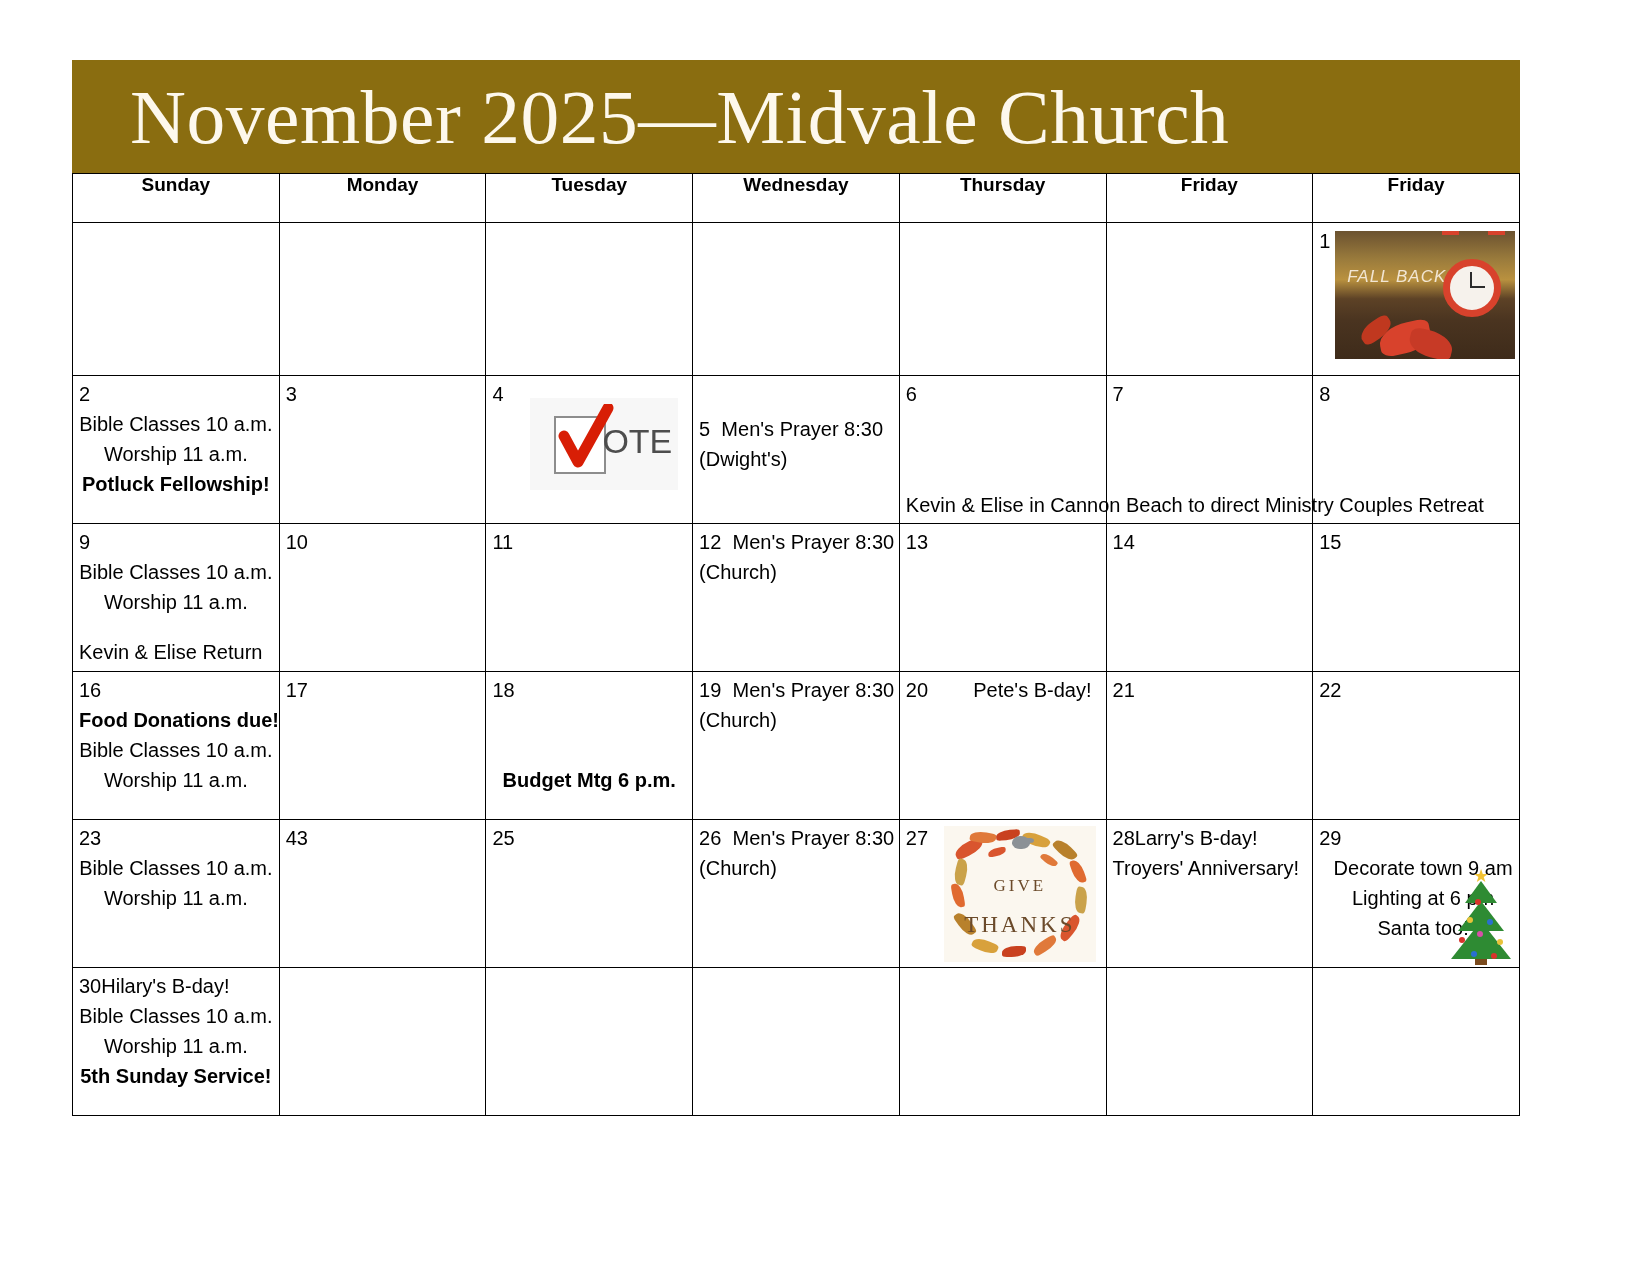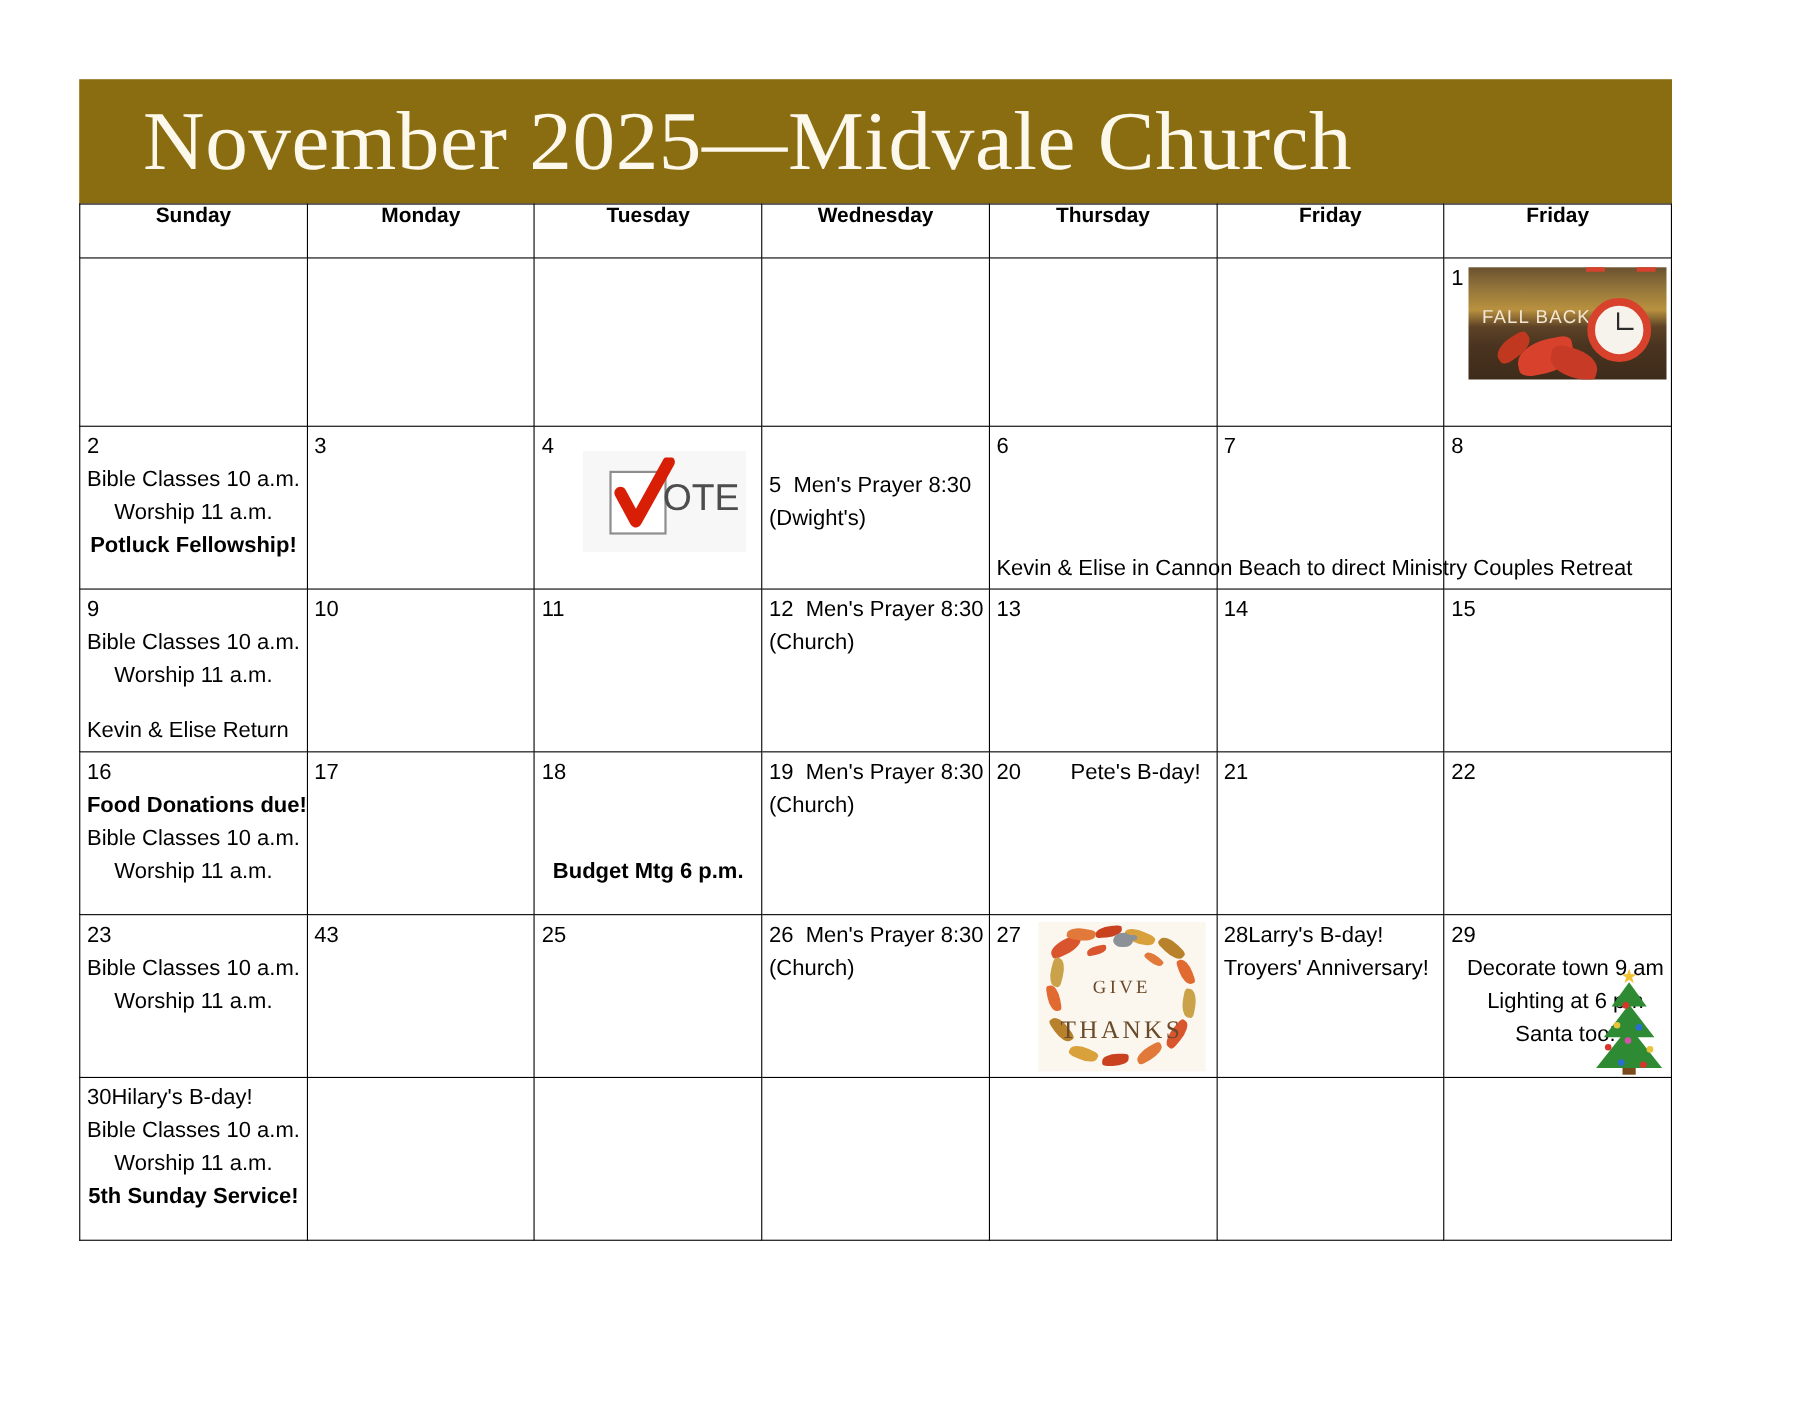--- a/index.html
+++ b/index.html
@@ -10,21 +10,21 @@
   body {
     width: 1650px;
     height: 1275px;
     font-family: "Liberation Sans", sans-serif;
     color: #000000;
     overflow: hidden;
   }
   #calendar-root {
     position: absolute;
     left: 72px;
-    top: 72px;
+    top: 60px;
     width: 1448px;
   }
   
   .title-banner {
     height: 113px;
     background: #8a6d10;
     display: flex;
     align-items: center;
     padding-left: 58px;
     box-sizing: border-box;
@@ -100,25 +100,26 @@
     line-height: 24px;
     white-space: nowrap;
     z-index: 5;
   }
   
   .fallback-img {
     position: absolute;
     left: 22px;
     top: 8px;
     width: 180px;
-    height: 102px;
+    height: 128px;
     overflow: hidden;
     background: linear-gradient(to bottom,
         #6b5230 0%, #9a7b3c 22%, #b9913f 38%, #5d4226 53%,
         #4a3420 70%, #3e2b1a 100%);
+    font-style: italic;
   }
   .fb-label {
     position: absolute;
     left: 12px;
     top: 36px;
     color: #f2e6d3;
     font-size: 17px;
     letter-spacing: 1px;
     font-family: "Liberation Sans", sans-serif;
   }

